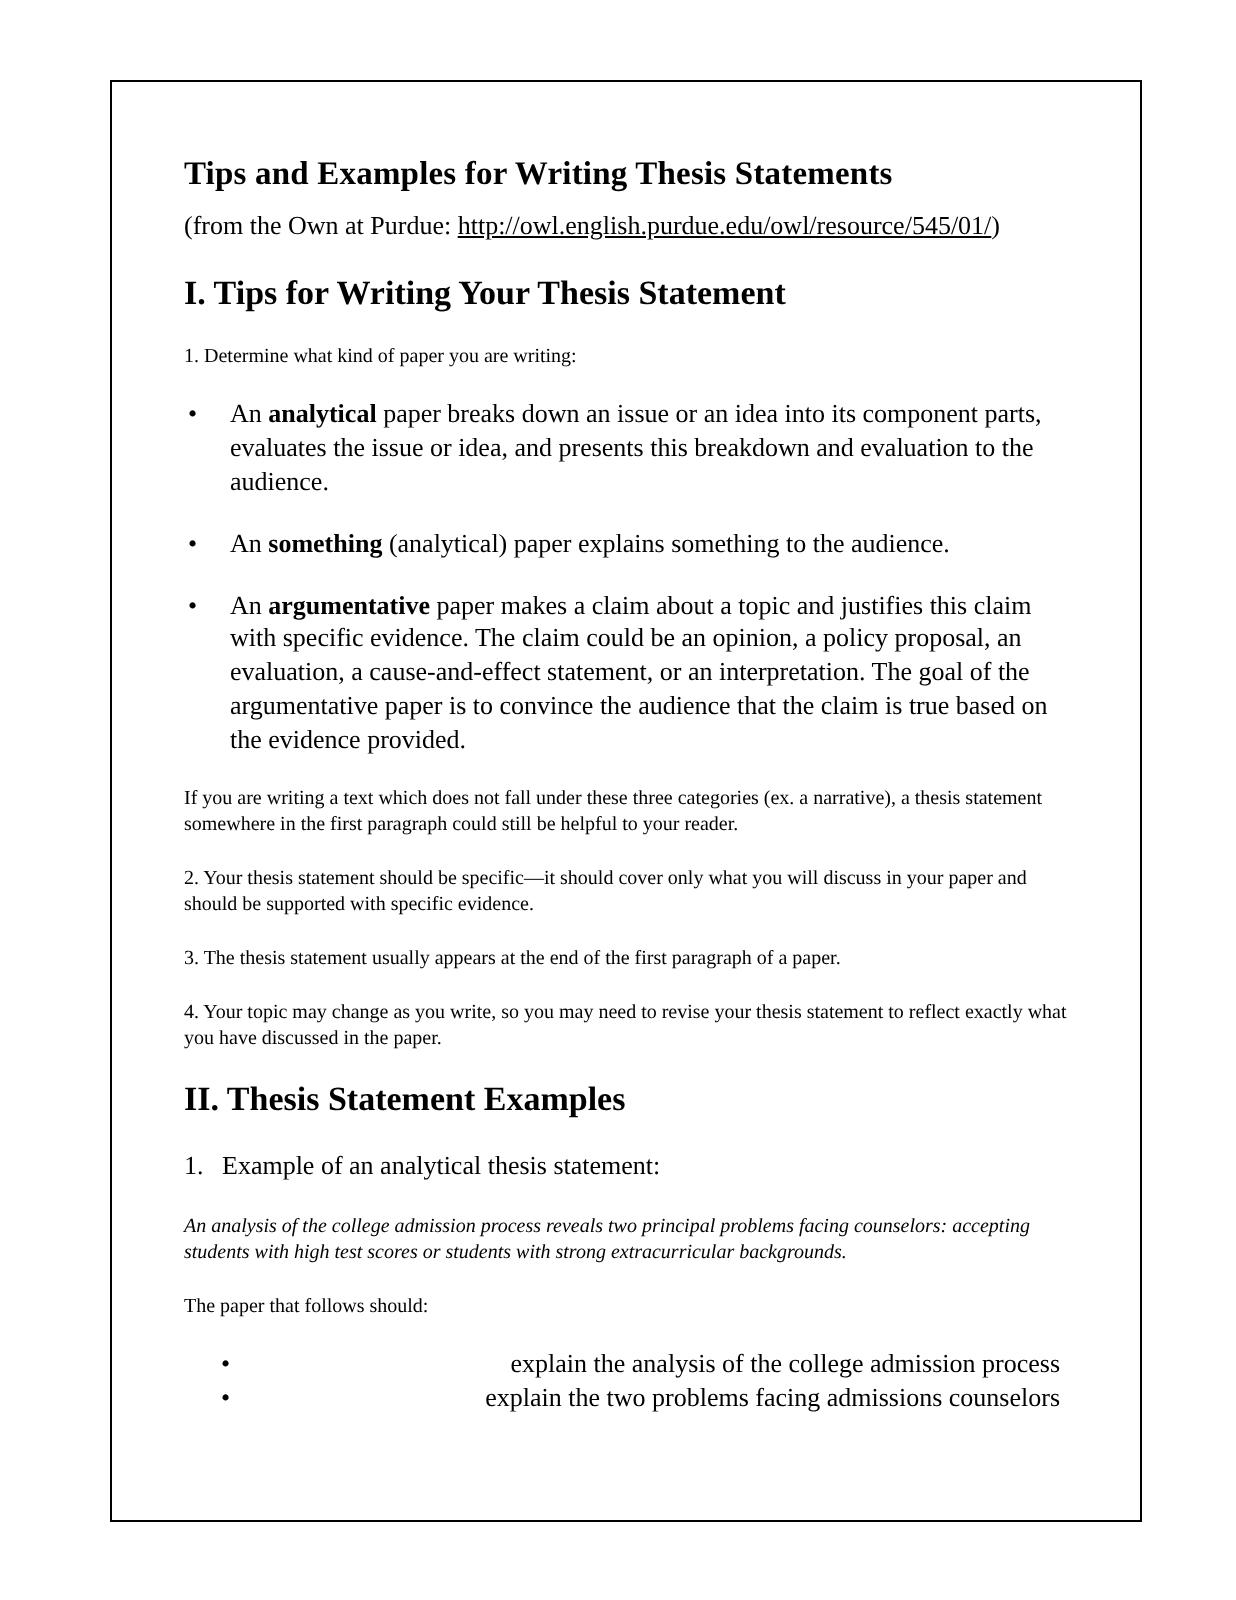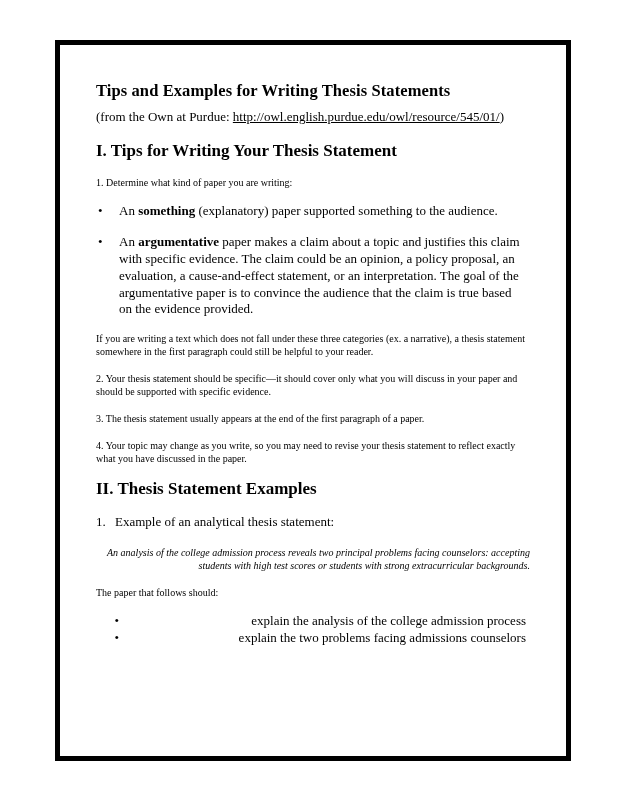--- a/index.html
+++ b/index.html
@@ -16,21 +16,21 @@
     background:#ffffff;
     overflow:hidden;
   }
   .page {
     position:absolute;
     left:55px;
     top:40px;
     width:516px;
     height:721px;
     background:#ffffff;
-    border:5px solid #000000;
+    border:1px solid #000000;
     padding:36px 36px 0 36px;
   }
   .title {
     font-size:16.5px;
     font-weight:bold;
     letter-spacing:0.1px;
     margin-bottom:8px;
   }
   .source-line {
     font-size:13px;
@@ -63,42 +63,46 @@
   .bullet-mark { width:21px; flex:none; }
   .bullet-mark::before { content:"\2022"; }
   .bullet-text { flex:1; padding-right:4px; }
   .example-item {
     display:flex;
     font-size:13px;
     line-height:1.3;
     margin:0 0 15px 0;
   }
   .example-num { width:19px; flex:none; }
-  .italic { font-style:italic;text-align:right; }
+  .italic { font-style:italic; }
 </style>
 </head>
 <body>
 
 <div class="canvas">
   <div class="page">
 
     <div class="title">Tips and Examples for Writing Thesis Statements</div>
 
     <div class="source-line">
       <span>(from the Own at Purdue: </span><a class="link" href="#" title="http://owl.english.purdue.edu/owl/resource/545/01/">http://owl.english.purdue.edu/owl/resource/545/01/</a><span>)</span>
     </div>
 
     <div class="heading">I. Tips for Writing Your Thesis Statement</div>
 
     <p class="para">1. Determine what kind of paper you are writing:</p>
 
+    <div class="bullet-item">
+      <span class="bullet-mark"></span>
+      <span class="bullet-text"><span>An </span><b>analytical</b><span> paper breaks down an issue or an idea into its component parts, evaluates the issue or idea, and presents this breakdown and evaluation to the audience.</span></span>
+    </div>
 
     <div class="bullet-item">
       <span class="bullet-mark"></span>
-      <span class="bullet-text"><span>An </span><b>something</b><span> (explanatory) paper supported something to the audience.</span></span>
+      <span class="bullet-text"><span>An </span><b>something</b><span> (analytical) paper explains something to the audience.</span></span>
     </div>
 
     <div class="bullet-item">
       <span class="bullet-mark"></span>
       <span class="bullet-text"><span>An </span><b>argumentative</b><span> paper makes a claim about a topic and justifies this claim with specific evidence. The claim could be an opinion, a policy proposal, an evaluation, a cause-and-effect statement, or an interpretation. The goal of the argumentative paper is to convince the audience that the claim is true based on the evidence provided.</span></span>
     </div>
 
     <p class="para">If you are writing a text which does not fall under these three categories (ex. a narrative), a thesis statement somewhere in the first paragraph could still be helpful to your reader.</p>
 
     <p class="para">2. Your thesis statement should be specific—it should cover only what you will discuss in your paper and should be supported with specific evidence.</p>

